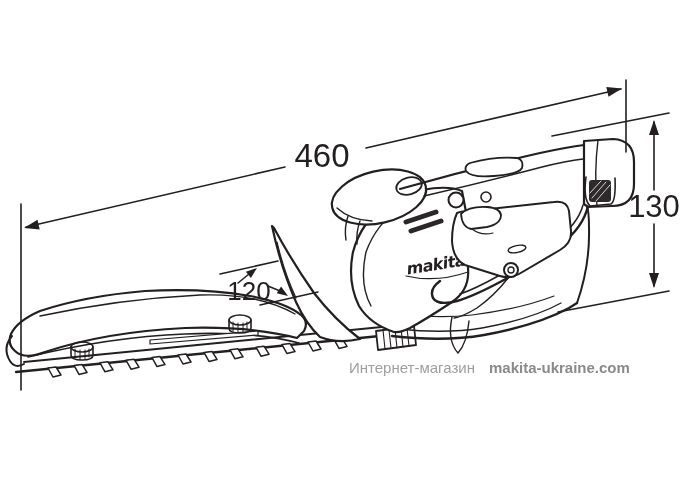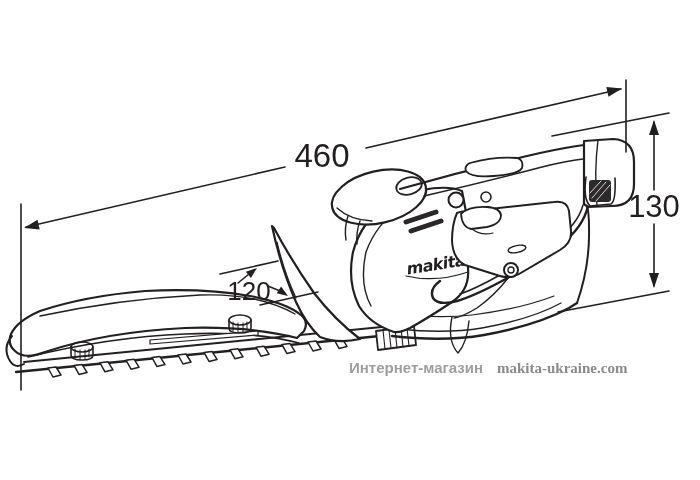--- a/index.html
+++ b/index.html
@@ -5,22 +5,22 @@
   html,body{margin:0;padding:0;}
   body{width:700px;height:480px;background:#ffffff;overflow:hidden;position:relative;
        font-family:"Liberation Sans", sans-serif;}
   .stage{position:absolute;inset:0;}
   svg{display:block;}
   svg text.dim{font-family:"Liberation Sans", sans-serif;fill:#231f20;}
   .logo-text{font-family:"DejaVu Sans", sans-serif;font-style:italic;font-weight:bold;
              fill:#231f20;letter-spacing:-0.5px;}
   .watermark{position:absolute;left:349px;top:359px;font-size:15px;line-height:18px;
              white-space:nowrap;}
-  .watermark .store{color:#9e9e9e;font-weight:700;margin-right:14px;}
-  .watermark .site{color:#8a8a8a;font-weight:700;font-family:Liberation Serif, serif;}
+  .watermark .store{color:#9e9e9e;font-weight:400;margin-right:14px;}
+  .watermark .site{color:#8a8a8a;font-weight:700;}
 </style>
 </head>
 <body>
 
 <div class="stage">
 <svg width="700" height="480" viewBox="0 0 700 480">
   <g fill="none" stroke="#231f20" stroke-linecap="round" stroke-linejoin="round">
 
     <g>
       <path stroke-width="2" d="M24,362 L392,326"></path>

